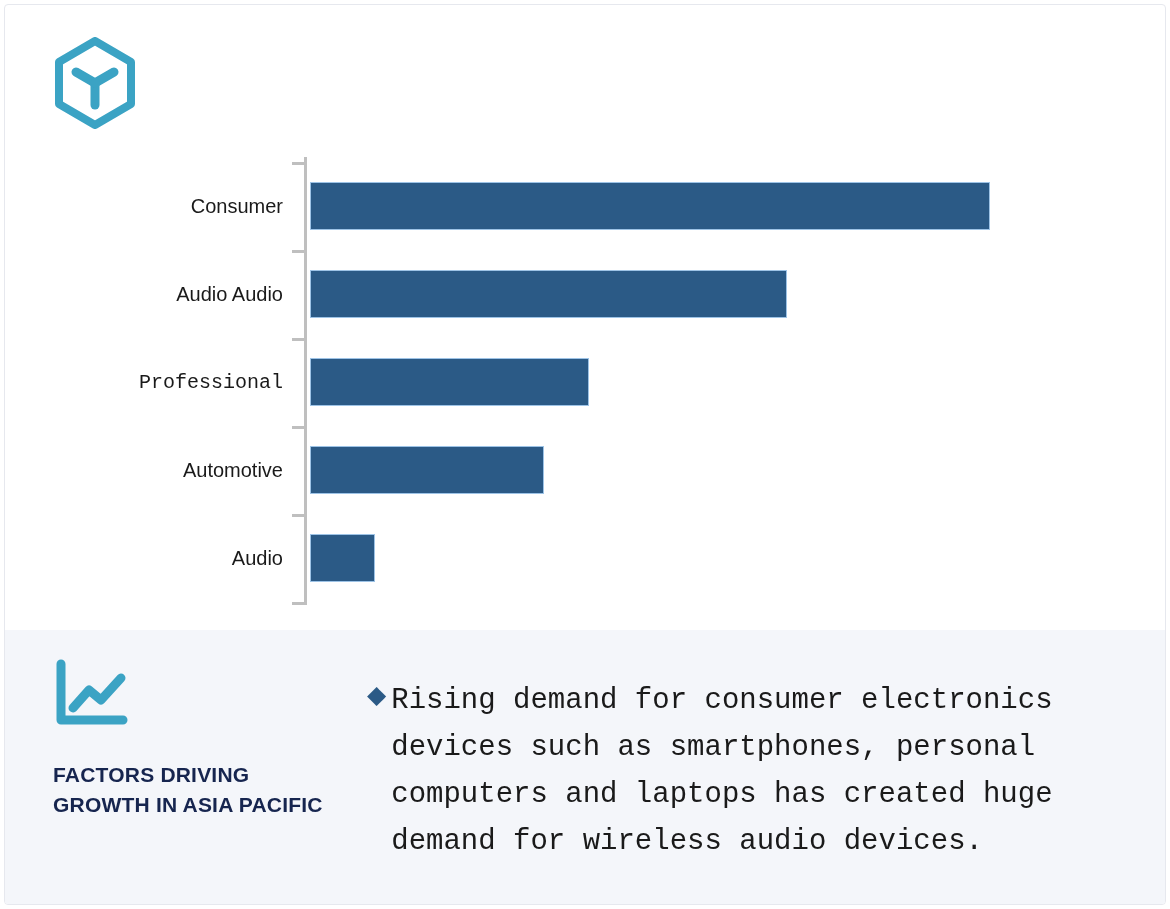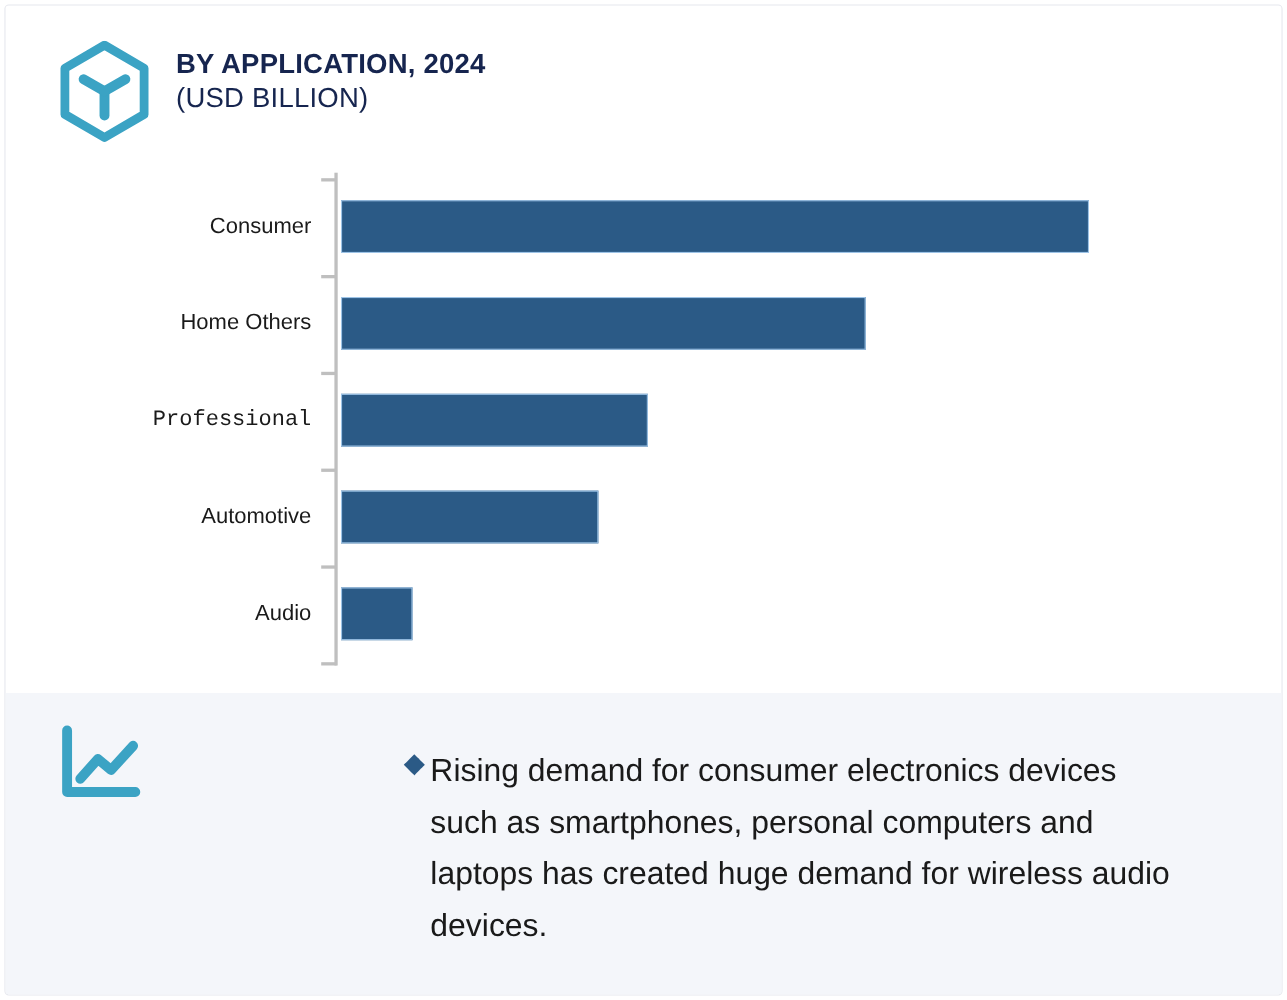--- a/index.html
+++ b/index.html
@@ -151,61 +151,58 @@
     font-size: 25px;
     color: #2b5a86;
     line-height: 1.35;
     margin-right: 5px;
   }
   #bullet-text {
     flex: 1 1 auto;
     font-size: 29px;
     color: #1a1a1a;
     line-height: 1.62;
+    font-family: Liberation Mono, monospace;
   }
 </style>
 </head>
 <body>
 
 <div id="card">
 
   <div id="header">
 
     <span id="hex-icon">
       <svg width="88" height="92" viewBox="0 0 88 92">
         <polygon points="44,4 80,25 80,67 44,88 8,67 8,25" fill="none" stroke="#3BA3C4" stroke-width="8" stroke-linejoin="round"></polygon>
         <g stroke="#3BA3C4" stroke-width="9" stroke-linecap="round">
           <line x1="44" y1="46" x2="44" y2="68"></line>
           <line x1="44" y1="46" x2="25" y2="35"></line>
           <line x1="44" y1="46" x2="63" y2="35"></line>
         </g>
       </svg>
     </span>
 
-    <div id="title-block">
-      <div id="title-line1">BY APPLICATION, 2024</div>
-      <div id="title-line2">(USD BILLION)</div>
-    </div>
 
   </div>
 
   <div id="chart">
     <div id="plot">
       <div id="axis-line"></div>
       <div id="ticks-container">
           <div class="tick" style="top: 115px;"></div>
           <div class="tick" style="top: 203px;"></div>
           <div class="tick" style="top: 291px;"></div>
           <div class="tick" style="top: 379px;"></div>
           <div class="tick" style="top: 27px;"></div>
           <div class="tick" style="top: 467px;"></div>
         </div>
       <div id="labels-container">
           <div class="cat-label" style="top: 71px;">Consumer</div>
-          <div class="cat-label" style="top: 159px;">Home Others</div>
+          <div class="cat-label" style="top: 159px;">Audio Audio</div>
           <div class="cat-label" style="top: 247px; font-family: Liberation Mono, monospace;">Professional</div>
           <div class="cat-label" style="top: 335px; text-align: center;">Automotive</div>
           <div class="cat-label" style="top: 423px;">Audio</div>
         </div>
       <div id="bars-container">
           <div class="bar" style="top: 71px; width: 680px;"></div>
           <div class="bar" style="top: 159px; width: 477px;"></div>
           <div class="bar" style="top: 247px; width: 279px;"></div>
           <div class="bar" style="top: 335px; width: 234px;"></div>
           <div class="bar" style="top: 423px; width: 65px;"></div>
@@ -217,20 +214,21 @@
 
     <span id="line-chart-icon">
       <svg width="76" height="72" viewBox="0 0 76 72">
         <g stroke="#3BA3C4" stroke-width="9" stroke-linecap="round" fill="none">
           <polyline points="8,6 8,62 70,62" stroke-linejoin="round"></polyline>
           <polyline points="20,50 36,32 48,42 68,20" stroke-linejoin="round"></polyline>
         </g>
       </svg>
     </span>
 
+    <div id="factors-title">FACTORS DRIVING GROWTH IN ASIA PACIFIC</div>
 
     <div id="bullet-row">
       <span id="bullet-marker">◆</span>
       <span id="bullet-text">Rising demand for consumer electronics devices such as smartphones, personal computers and laptops has created huge demand for wireless audio devices.</span>
     </div>
 
   </div>
 
 </div>
 

